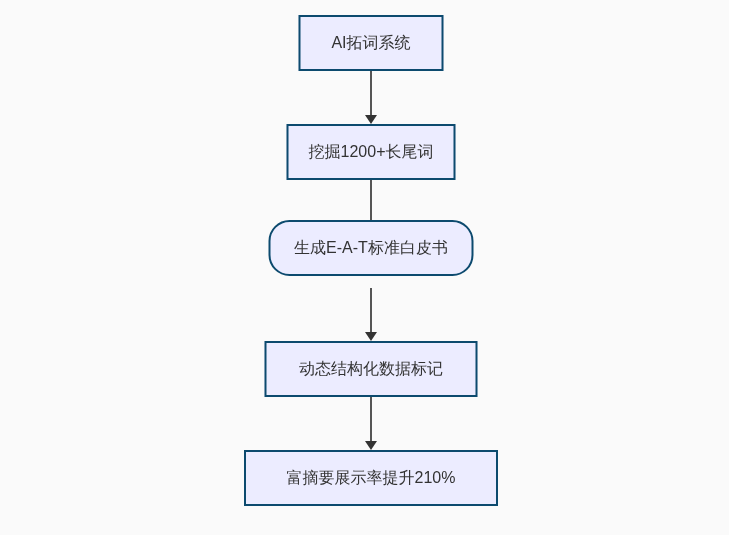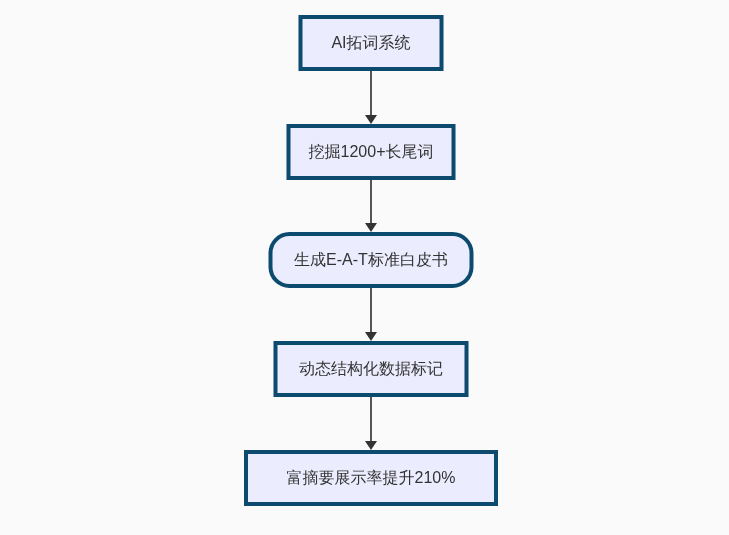--- a/index.html
+++ b/index.html
@@ -22,34 +22,34 @@
     top: 0;
     width: 0;
     height: 100%;
   }
   .flow-node {
     position: absolute;
     transform: translateX(-50%);
     box-sizing: border-box;
     height: 56px;
     background: #ECECFF;
-    border: 4px solid #0c4a6e;
+    border: 2px solid #0c4a6e;
     color: #333333;
     font-size: 16px;
     line-height: 1;
     display: flex;
     align-items: center;
     justify-content: center;
     white-space: nowrap;
     text-align: center;
   }
   .n1 { top: 15px;  width: 145px; }
   .n2 { top: 124px; width: 169px; }
-  .n3 { top: 232px; width: 205px; border-radius: 21px; }
-  .n4 { top: 341px; width: 195px; }
+  .n3 { top: 220px; width: 205px; border-radius: 21px; }
+  .n4 { top: 341px; width: 213px; }
   .n5 { top: 450px; width: 254px; }
 
   .flow-arrow {
     position: absolute;
     transform: translateX(-50%);
     width: 14px;
   }
   .a1 { top: 71px;  height: 53px; }
   .a2 { top: 180px; height: 52px; }
   .a3 { top: 288px; height: 53px; }

